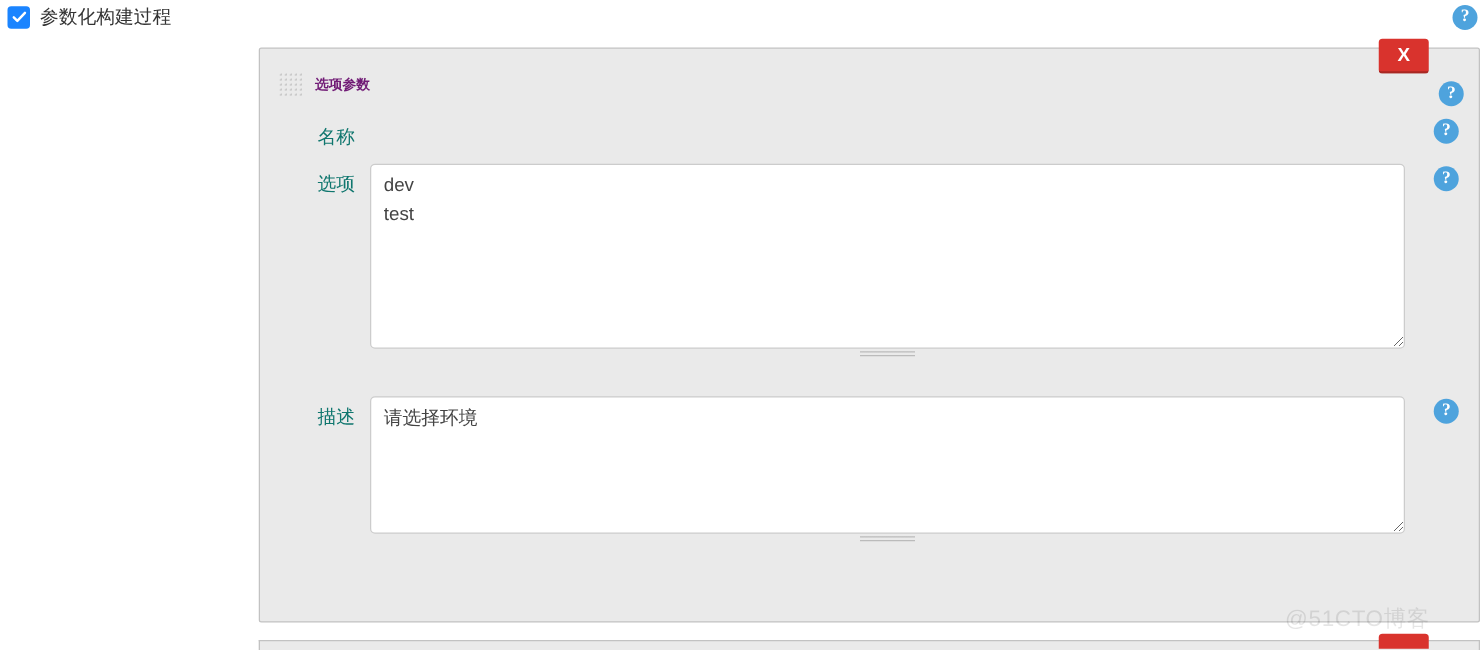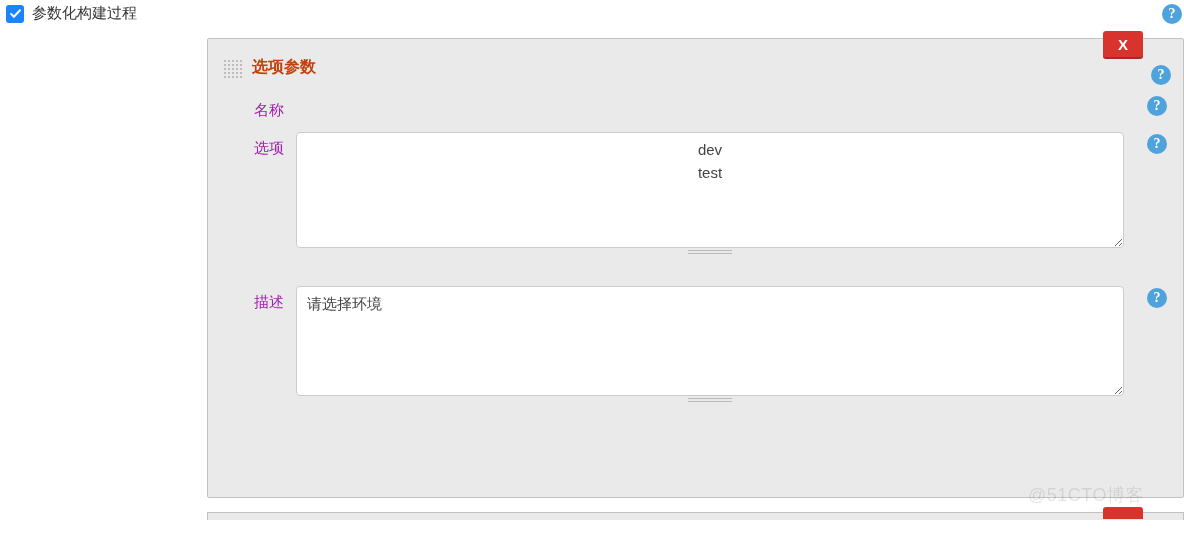--- a/index.html
+++ b/index.html
@@ -69,21 +69,21 @@
     }
     .drag-icon {
       width: 20px;
       height: 20px;
       margin-right: 10px;
       background-image:
         radial-gradient(circle, #bdbdbd 0.8px, transparent 0.8px);
       background-size: 4px 4px;
       background-position: 1px 1px;
     }
-    .panel-title { font-size: 16px; font-weight: bold; color: #c2410c; }
+    .panel-title { font-size: 11px; font-weight: bold; color: #701a75; }
     .delete-btn {
       position: absolute;
       right: 40px;
       top: 0;
       transform: translateY(-8px);
       width: 40px;
       height: 28px;
       background: #d9332d;
       border-radius: 3px;
       color: #fff;
@@ -101,40 +101,40 @@
       align-items: flex-start;
       padding: 6px 14px;
       position: relative;
     }
     .row-label {
       width: 74px;
       text-align: right;
       padding-right: 12px;
       padding-top: 7px;
       font-size: 15px;
-      color: #a21caf;
+      color: #0f766e;
     }
     .input-wrap {
       flex: 0 0 828px;
       position: relative;
     }
     input[type="text"], textarea {
       width: 100%;
       border: 1px solid #ccc;
       border-radius: 4px;
       background: #fff;
       font-size: 15px;
       font-family: inherit;
       padding: 6px 10px;
       color: #444;
       outline: none;
     }
     input[type="text"] { height: 34px; }
     textarea { resize: both; line-height: 1.5; }
-    .ta-choices { height: 116px; text-align: center; }
+    .ta-choices { height: 148px; }
     .ta-desc { height: 110px; }
     .row-help { position: absolute; right: 16px; top: 8px; }
     .resize-grip {
       height: 6px;
       margin-top: -1px;
       display: flex;
       justify-content: center;
     }
     .resize-grip::after {
       content: "";

